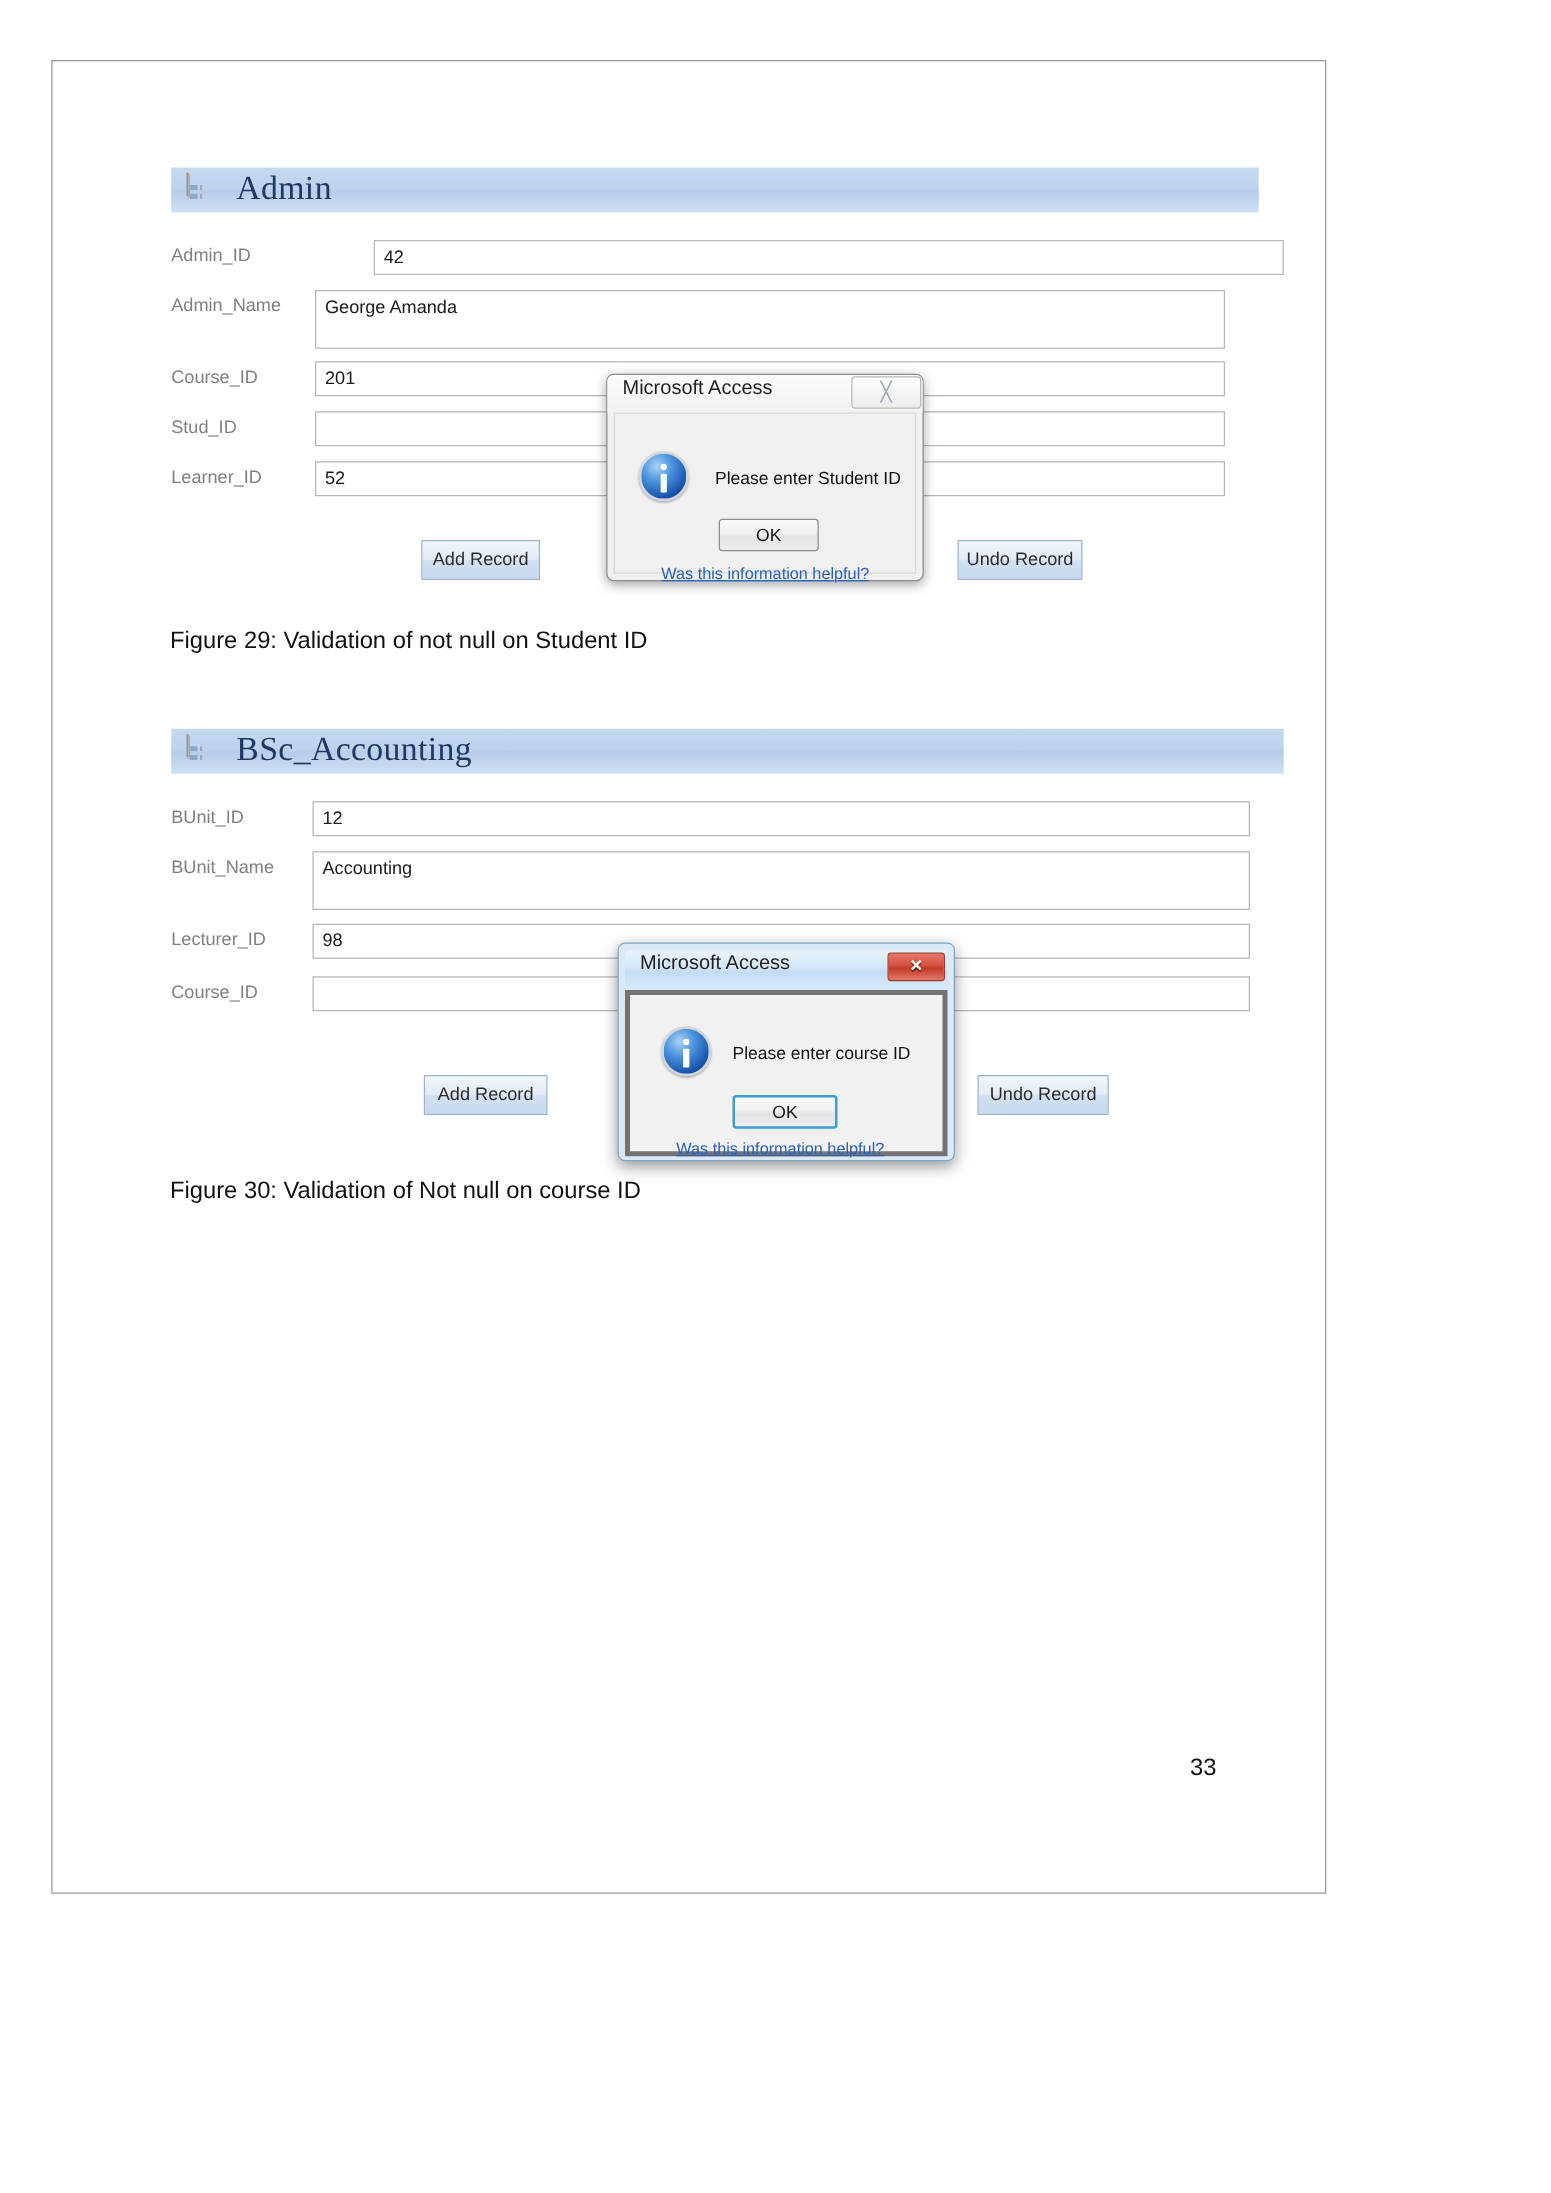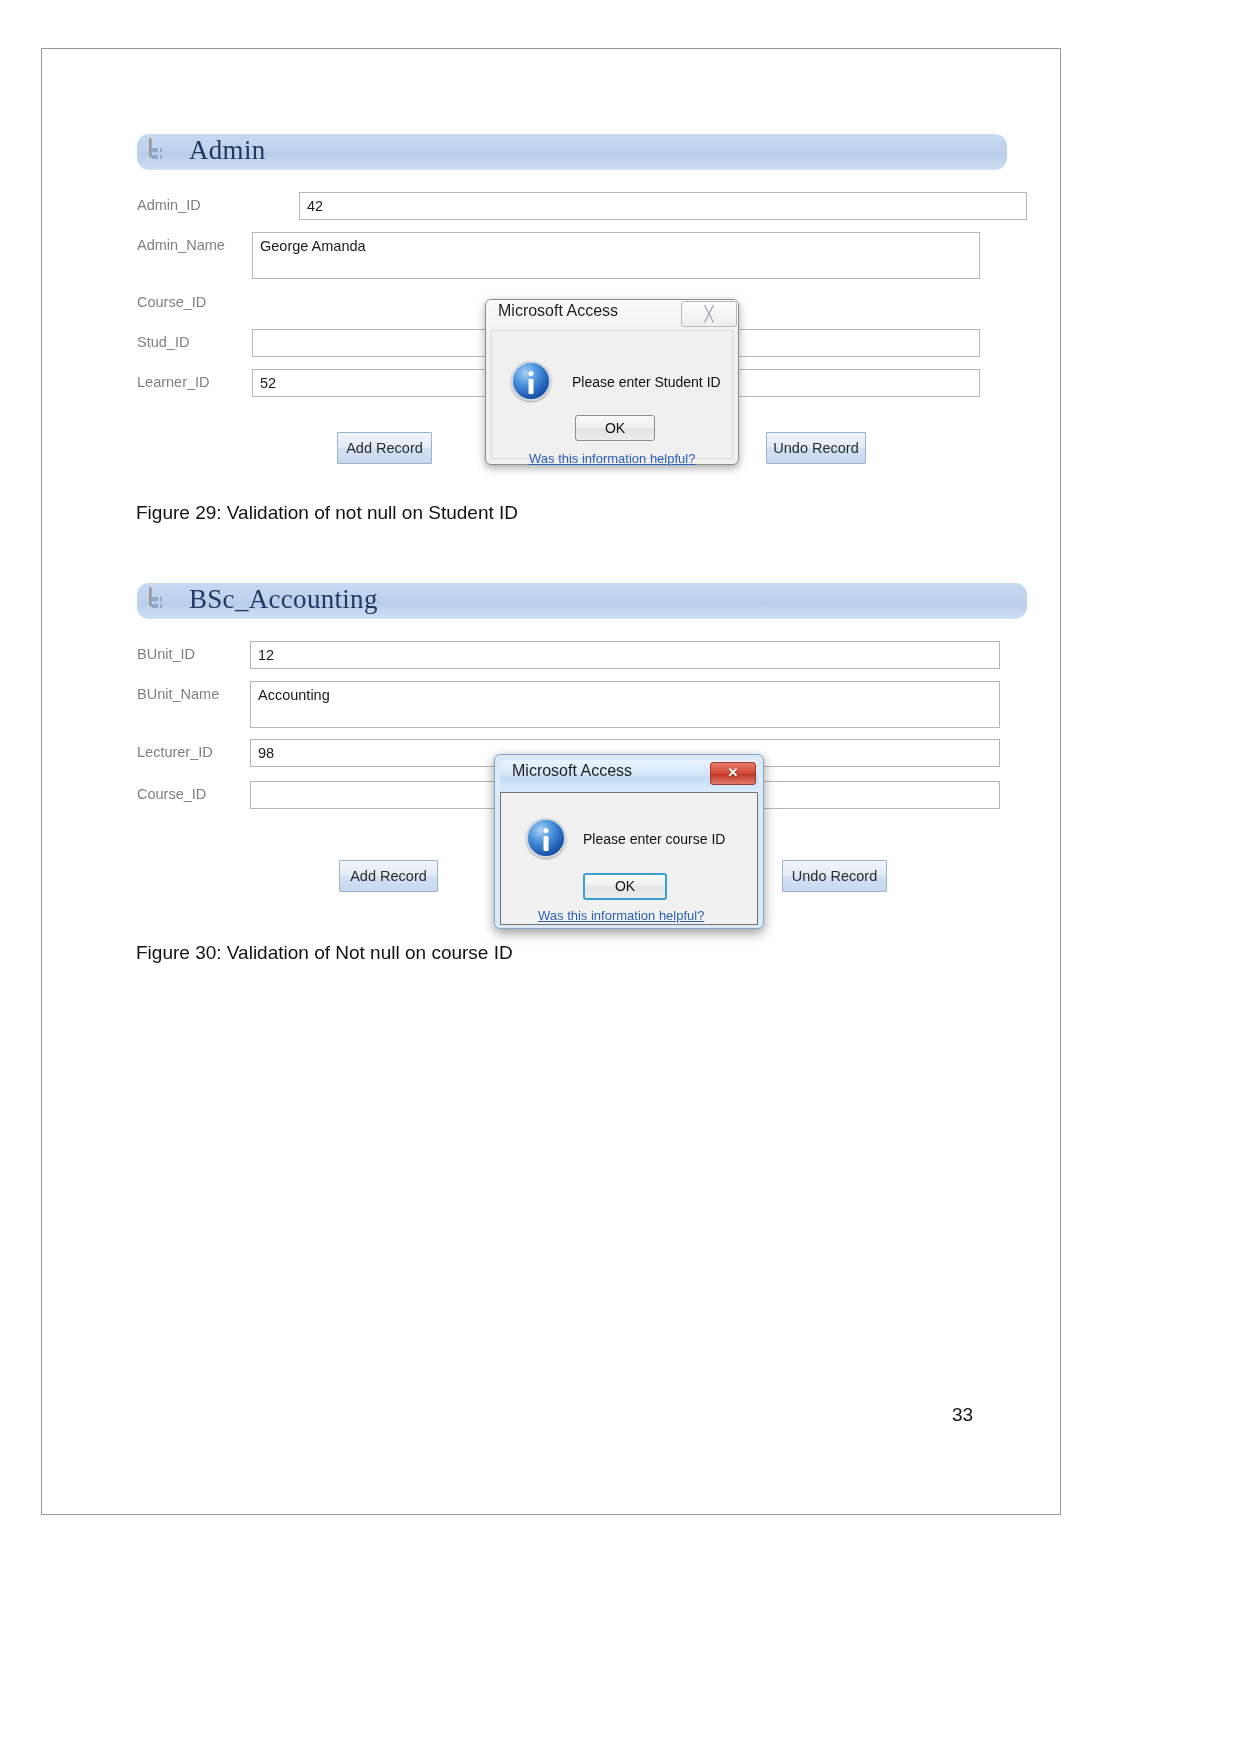--- a/index.html
+++ b/index.html
@@ -31,21 +31,20 @@
   .form {
     position: absolute;
     background: #ffffff;
   }
   .form-header {
     position: relative;
     height: 36px;
     background: linear-gradient(to bottom, #c5d9f1 0%, #bed2ec 48%, #b7cce9 52%, #cfe0f4 100%);
     display: flex;
     align-items: center;
-    border-radius: 12px;
   }
   .form-header-icon {
     width: 30px;
     height: 26px;
     margin-left: 12px;
     margin-right: 10px;
     position: relative;
     flex: 0 0 auto;
   }
   .form-header-title {
@@ -195,21 +194,21 @@
     color: #ffffff;
     text-shadow: 0 1px 1px rgba(0,0,0,0.5);
   }
   .mb-content {
     position: relative;
     background: #f0f0f0;
     border: 1px solid #d9d9d9;
     box-sizing: border-box;
   }
   .msgbox.b .mb-content {
-    border: 1px solid #737373;
+    border: 4px solid #737373;
     background: #f1f1f1;
   }
   .mb-icon {
     position: absolute;
     border-radius: 50%;
     background:
       radial-gradient(circle at 35% 28%, #a9d2f5 0%, #4a92dd 35%, #1450a8 75%, #0b3574 100%);
     border: 2px solid #cfd6dd;
     box-shadow: 0 1px 2px rgba(0,0,0,0.35);
     box-sizing: border-box;
@@ -293,20 +292,21 @@
         <span class="field-box" style="width:728px; height:28px;">42</span>
       </div>
 
       <div class="field-row" style="left:0px; top:62px;">
         <span class="field-label" style="width:115px;">Admin_Name</span>
         <span class="field-box" style="width:728px; height:47px;">George Amanda</span>
       </div>
 
       <div class="field-row" style="left:0px; top:119px;">
         <span class="field-label" style="width:115px;">Course_ID</span>
+        <span class="field-box" style="width:728px; height:28px;">201</span>
       </div>
 
       <div class="field-row" style="left:0px; top:159px;">
         <span class="field-label" style="width:115px;">Stud_ID</span>
         <span class="field-box" style="width:728px; height:28px;"></span>
       </div>
 
       <div class="field-row" style="left:0px; top:199px;">
         <span class="field-label" style="width:115px;">Learner_ID</span>
         <span class="field-box" style="width:728px; height:28px;">52</span>

